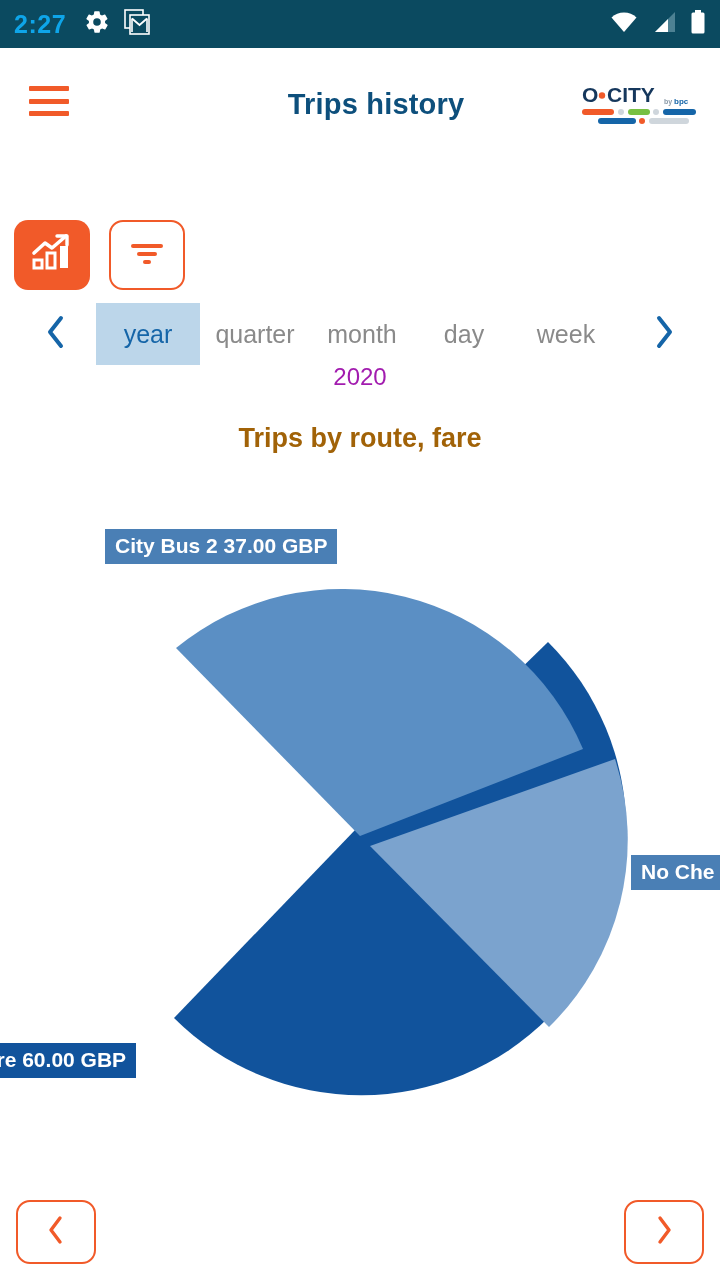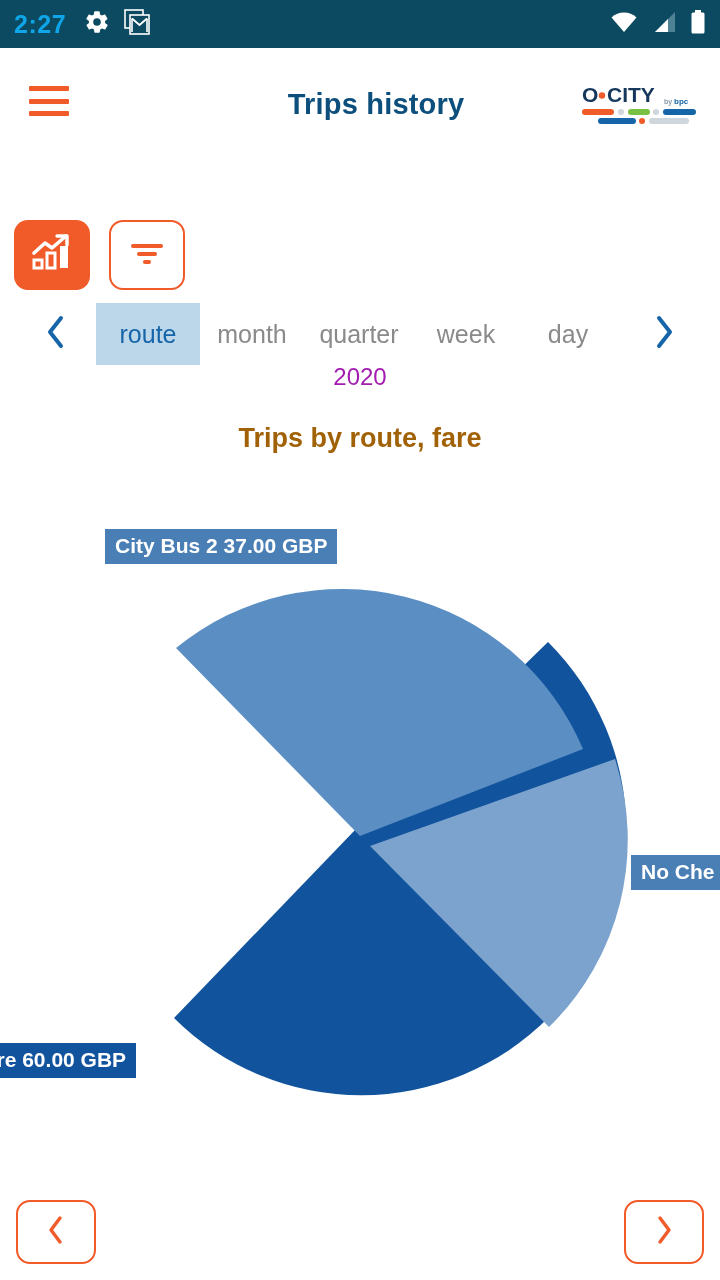--- a/index.html
+++ b/index.html
@@ -211,25 +211,25 @@
 <div class="periodbar">
   <div class="chev-nav chev-prev">
     <span>
       <svg width="22" height="34" viewBox="0 0 22 34">
         <path d="M16 3 L5 17 L16 31" fill="none" stroke="#1565a8" stroke-width="4" stroke-linecap="round" stroke-linejoin="round"></path>
       </svg>
     </span>
   </div>
 
   <div class="period-tabs">
-    <div class="ptab w-year active">route</div>
+    <div class="ptab w-year active">year</div>
+    <div class="ptab w-quarter">quarter</div>
     <div class="ptab w-month">month</div>
-    <div class="ptab w-quarter">quarter</div>
+    <div class="ptab w-day">day</div>
     <div class="ptab w-week">week</div>
-    <div class="ptab w-day">day</div>
   </div>
 
   <div class="chev-nav chev-next">
     <span>
       <svg width="22" height="34" viewBox="0 0 22 34">
         <path d="M6 3 L17 17 L6 31" fill="none" stroke="#1565a8" stroke-width="4" stroke-linecap="round" stroke-linejoin="round"></path>
       </svg>
     </span>
   </div>
 </div>

